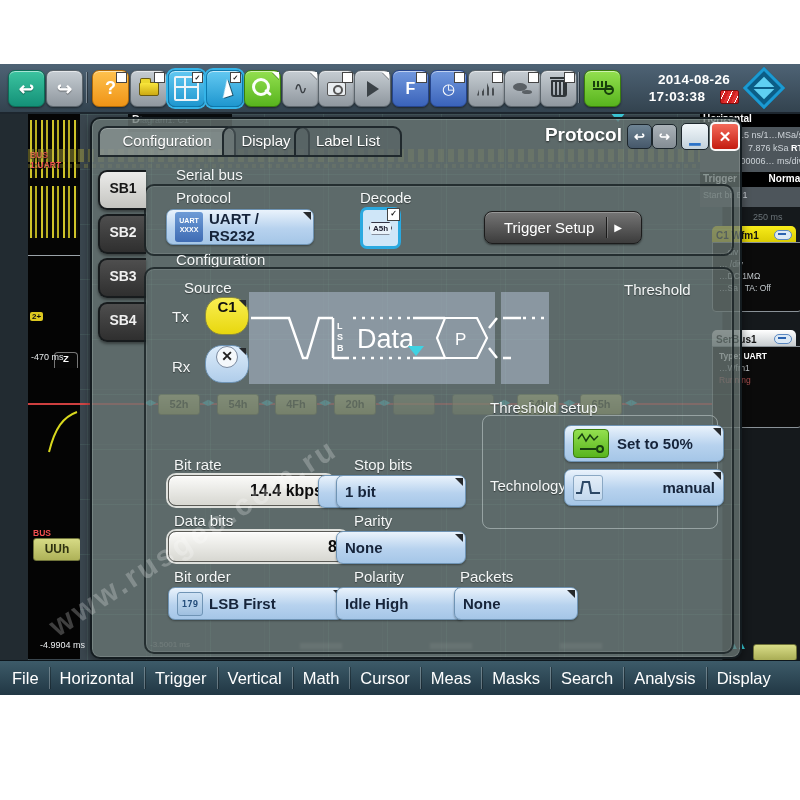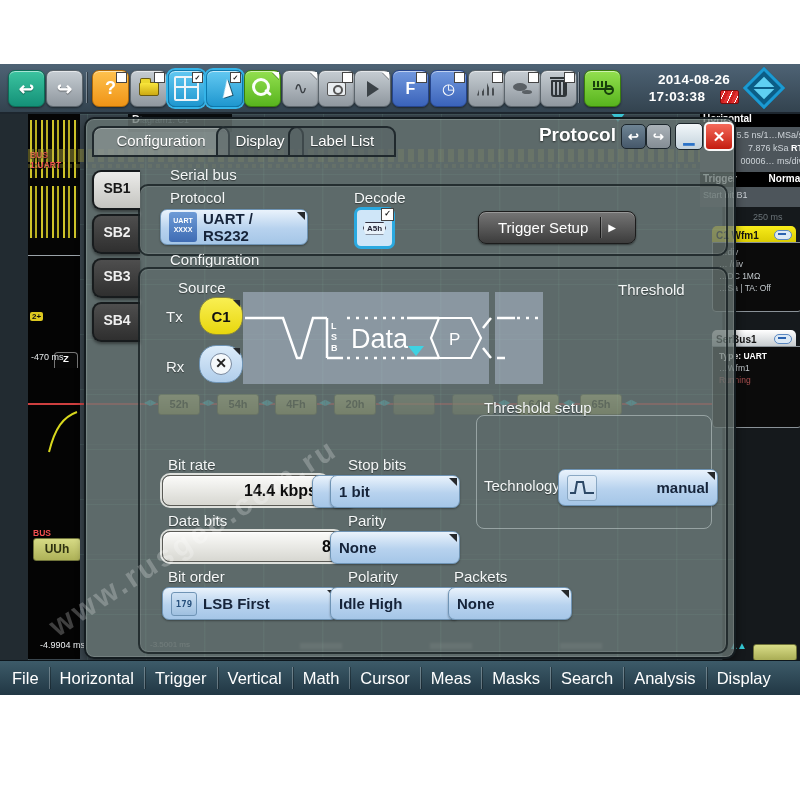--- a/index.html
+++ b/index.html
@@ -116,21 +116,21 @@
   .minpill::after{content:"";position:absolute;left:3px;top:2px;width:8px;height:2px;background:#2a62b0;}
   .sigbox{position:absolute;left:-11px;width:80px;background:#0b0b0b;border:1px solid #8a9298;border-radius:0 0 4px 4px;
       color:#c2c8cc;font-size:8.5px;line-height:12px;padding:3px 2px 3px 6px;z-index:7;}
   .sigbox .w{color:#fff;font-weight:bold;}
   .sigbox .run{color:#d06060;opacity:.8;}
   .sbarrows{position:absolute;left:6px;top:528px;color:#35ccd8;font-size:10px;z-index:7;letter-spacing:-2px;}
   .sbbadge{position:absolute;left:30px;top:532px;width:42px;height:15px;background:linear-gradient(#d9dd88,#a9ad55);
       border:1px solid #6e7238;border-radius:3px;z-index:7;}
 
   
-  .dialog{position:absolute;left:84px;top:117px;width:648px;height:538px;z-index:30;
+  .dialog{position:absolute;left:90px;top:117px;width:648px;height:538px;z-index:30;
       background:rgba(104,116,114,.78);border:2px solid #141c20;border-radius:10px;
       box-shadow:inset 0 0 0 1px rgba(255,255,255,.14),0 3px 10px rgba(0,0,0,.45);
       background-image:
         repeating-linear-gradient(to right,rgba(170,255,210,.05) 0 1px,transparent 1px 59px),
         repeating-linear-gradient(to bottom,rgba(170,255,210,.05) 0 1px,transparent 1px 55px);}
   .dtab{position:absolute;top:7px;height:27px;border:2px solid #20292d;border-radius:9px 9px 0 0;
       color:#fff;font-size:15px;text-align:center;line-height:25px;padding:0 10px;
       background:rgba(88,99,100,.55);text-shadow:0 1px 1px rgba(0,0,0,.5);}
   .dtab.active{background:rgba(148,158,157,.6);box-shadow:inset 0 1px 0 rgba(255,255,255,.25);}
   .dlg-title{position:absolute;left:340px;top:5px;width:190px;text-align:right;color:#fff;
@@ -161,21 +161,21 @@
       box-shadow:0 0 0 2px rgba(244,244,240,.85),inset 0 1px 2px #fff;color:#0c0c0c;font-size:16px;font-weight:600;
       display:flex;align-items:center;justify-content:flex-end;padding:0 10px;}
   .btnbig{position:absolute;background:linear-gradient(#757575,#3c3c3c);border:1px solid #1c1c1c;border-radius:8px;
       color:#fff;font-size:15px;display:flex;align-items:center;justify-content:center;
       box-shadow:inset 0 1px 0 rgba(255,255,255,.25),0 1px 2px rgba(0,0,0,.5);}
   .btnbig .sep{width:1px;height:70%;background:#191919;margin:0 7px 0 12px;box-shadow:1px 0 0 rgba(255,255,255,.2);}
   .btn200{position:absolute;background:linear-gradient(#f6f6f4,#cfcfc8);border:1px solid #50504a;border-radius:8px;
       box-shadow:0 0 0 2px rgba(248,248,244,.9);color:#0c0c0c;font-size:16px;font-weight:600;
       display:flex;align-items:center;justify-content:center;}
   .srcbtn{position:absolute;width:42px;height:36px;border-radius:17px;border:1px solid #8a8a40;
-      display:flex;align-items:center;justify-content:center;font-size:15px;font-weight:bold;color:#111;}
+      display:flex;align-items:flex-start;justify-content:center;font-size:15px;font-weight:bold;color:#111;}
   .srcbtn::after{content:"";position:absolute;top:2px;right:2px;border-left:7px solid transparent;border-top:7px solid #26292c;}
   .srcbtn.yellow{background:linear-gradient(#f9ef52,#e8d70e);}
   .srcbtn.blue{background:linear-gradient(#dcecfa,#b0cdea);border-color:#6f94b5;}
   .rxglyph{width:20px;height:20px;border-radius:50%;background:#f4f8fb;border:1px solid #7a8aa0;color:#222;
       font-size:14px;line-height:19px;text-align:center;font-weight:bold;}
   .decodebox{position:absolute;width:35px;height:36px;background:#cfe6f8;border:3px solid #2aa9e0;border-radius:7px;
       display:flex;align-items:center;justify-content:center;}
   .decodebox .chk{position:absolute;top:-2px;right:-2px;width:11px;height:11px;background:#fff;border:1px solid #444;
       font-size:8px;line-height:10px;text-align:center;color:#111;font-weight:bold;}
   .hexglyph{font-size:8px;font-weight:bold;color:#223;border:1.5px solid #334;padding:1px 3px;
@@ -444,20 +444,30 @@
         <text x="88" y="61" font-size="9" font-weight="bold">B</text>
         <text x="108" y="58" font-size="27" id="frame-data-text">Data</text>
         <text x="206" y="55" font-size="17" id="frame-parity-text">P</text>
       </g>
     </svg>
 
     <div class="lbl" style="left:532px;top:162px">Threshold</div>
 
     <div class="lbl" style="left:398px;top:280px">Threshold setup</div>
     <div class="panelC" style="left:390px;top:296px;width:234px;height:112px"></div>
+    <div class="dd" style="left:472px;top:306px;width:142px;height:35px">
+      <span class="greenico">
+        <svg width="34" height="27">
+            <path d="M4,9 l4,-5 l4,7 l4,-6 l4,5 l4,-4" stroke="#174010" stroke-width="1.5" fill="none"></path>
+            <path d="M6,19 h16" stroke="#174010" stroke-width="2"></path>
+            <circle cx="26" cy="19" r="3" stroke="#174010" stroke-width="2" fill="none"></circle>
+          </svg>
+      </span>
+      <span>Set to 50%</span>
+    </div>
     <div class="lbl" style="left:398px;top:358px">Technology</div>
     <div class="dd" style="left:472px;top:350px;width:142px;height:35px">
       <span class="pulseico">
         <svg width="28" height="24">
             <path d="M2,17 h5 l2,-11 h6 l2,11 h9" stroke="#2c4866" stroke-width="2" fill="none"></path>
           </svg>
       </span>
       <span style="margin-left:auto">manual</span>
     </div>
 

